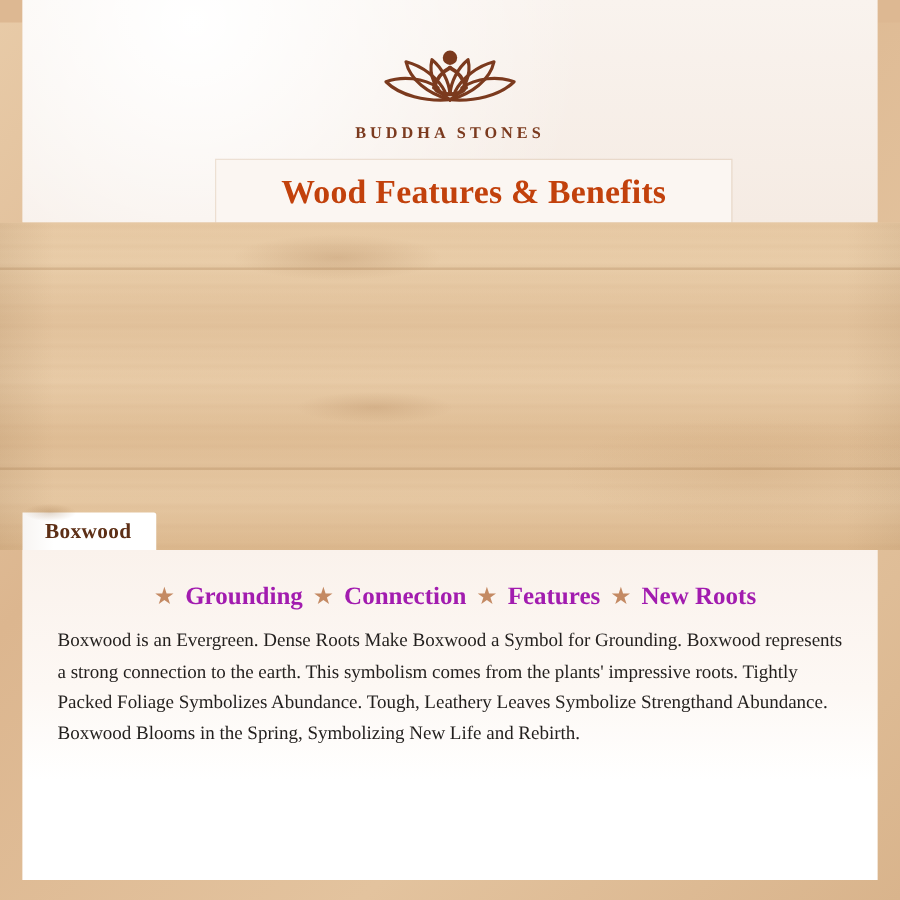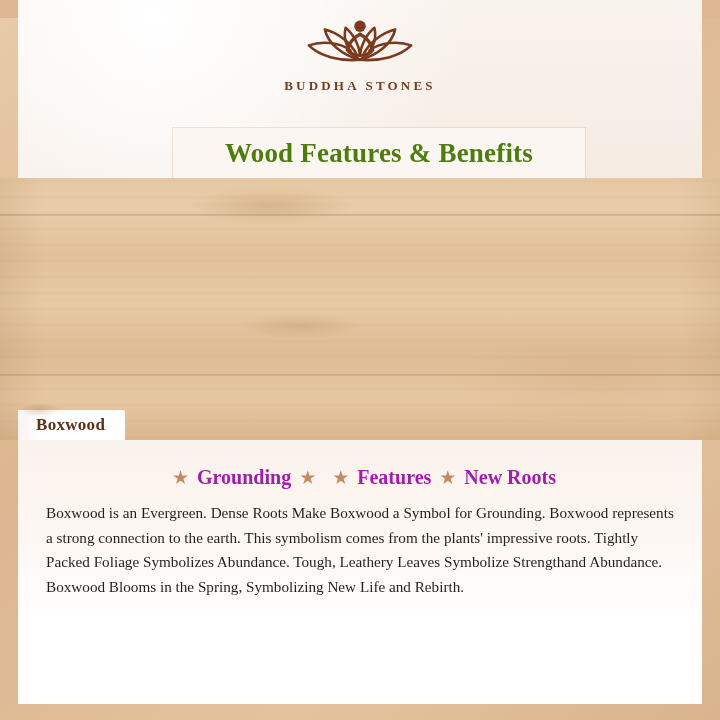--- a/index.html
+++ b/index.html
@@ -37,21 +37,21 @@
     content: "";
     position: absolute;
     top: 0; left: 0; right: 0; bottom: 0;
     background:
       radial-gradient(circle at 20% 10%, #ffffff 0%, rgba(255,255,255,0) 55%),
       linear-gradient(180deg, #f9f3ee 0%, #f5ebe3 100%);
   }
   .header-inner {
     position: relative;
     text-align: center;
-    padding-top: 10px;
+    padding-top: 30px;
   }
 
   .logo-mark {
     width: 160px;
     height: 66px;
     margin: 0 auto;
     display: block;
   }
   .brand-name {
     margin-top: 2px;
@@ -68,21 +68,21 @@
     left: 155px;
     width: 412px;
     height: 50px;
     background: #fbf6f2;
     box-shadow: 0 0 0 1px rgba(210,180,150,0.35);
     display: flex;
     align-items: center;
     justify-content: center;
   }
   .title-bar .title {
-    color: #4d7c0f;
+    color: #c2410c;
     font-size: 27px;
     font-weight: bold;
     font-family: "Liberation Serif", serif;
     letter-spacing: 0.2px;
     white-space: nowrap;
   }
 
   
   .wood {
     position: absolute;
@@ -257,20 +257,21 @@
     </div>
   </div>
 
   <div class="card">
     <div class="card-inner">
 
       <div class="keywords">
         <span class="kw-star">★</span>
         <span class="kw">Grounding</span>
         <span class="kw-star">★</span>
+        <span class="kw">Connection</span>
         <span class="kw-star">★</span>
         <span class="kw">Features</span>
         <span class="kw-star">★</span>
         <span class="kw">New Roots</span>
       </div>
 
       <p class="body-text">Boxwood is an Evergreen. Dense Roots Make Boxwood a Symbol for Grounding. Boxwood represents a strong connection to the earth. This symbolism comes from the plants' impressive roots. Tightly Packed Foliage Symbolizes Abundance. Tough, Leathery Leaves Symbolize Strengthand Abundance. Boxwood Blooms in the Spring, Symbolizing New Life and Rebirth.</p>
     </div>
   </div>
 

